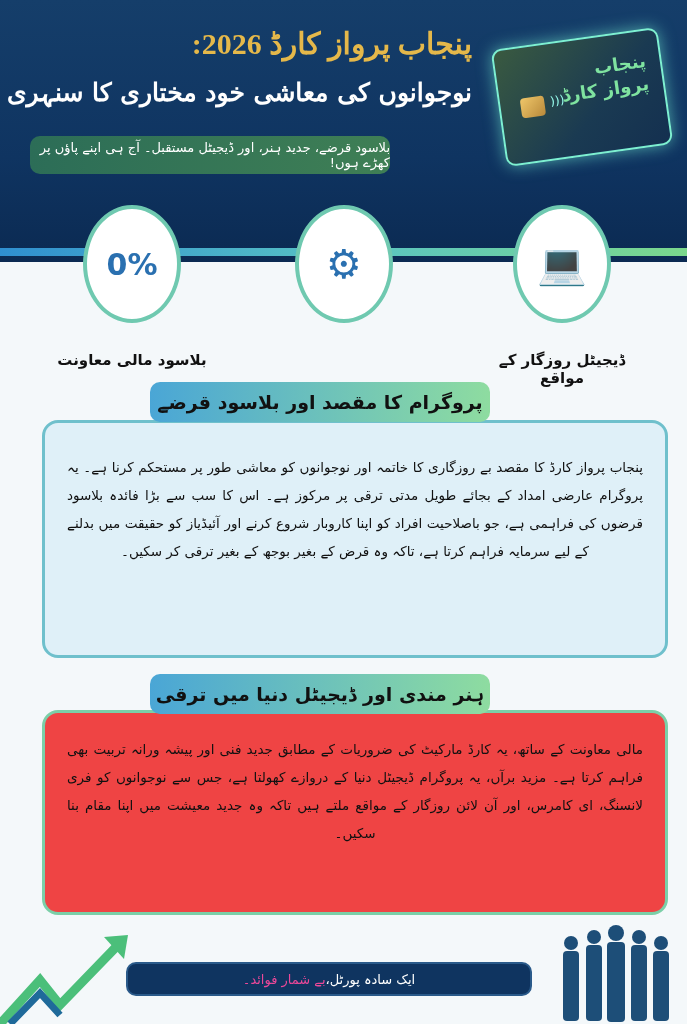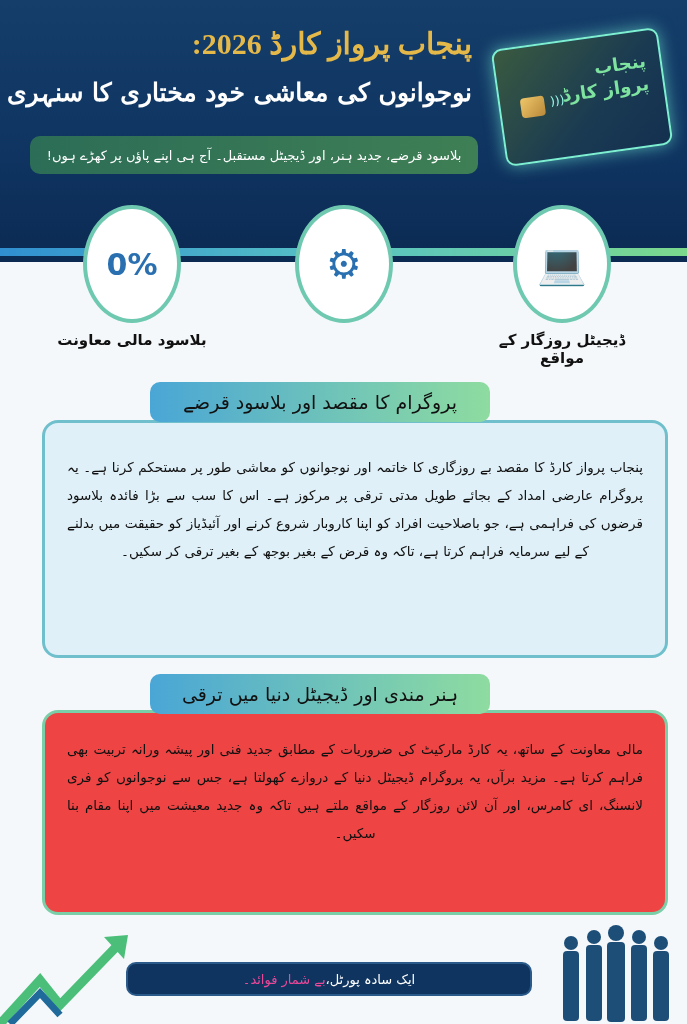--- a/index.html
+++ b/index.html
@@ -1,33 +1,33 @@
 <!DOCTYPE html>
 <html><head>
 <meta charset="utf-8">
 <style>
 *{box-sizing:border-box;margin:0;padding:0}
 body{width:687px;height:1024px;overflow:hidden;background:#f4f8fa;font-family:"DejaVu Sans",sans-serif;position:relative}
 .header{position:absolute;left:0;top:0;width:687px;height:262px;background:linear-gradient(180deg,#153e6a 0%,#0f3461 60%,#0b2a52 100%);}
 .header-band{position:absolute;left:0;top:248px;width:687px;height:8px;background:linear-gradient(90deg,#2f8fd0,#58c3c4 50%,#7bd88c);}
 .title1{position:absolute;right:215px;top:26px;font-size:30px;font-weight:bold;color:#e5b84a;direction:rtl;font-family:Liberation Serif, serif;white-space:nowrap}
 .title2{position:absolute;right:215px;top:78px;font-size:25px;font-weight:bold;color:#fff;direction:rtl;font-family:"DejaVu Serif",serif;white-space:nowrap}
-.subbar{position:absolute;left:30px;top:136px;width:448px;height:38px;border-radius:10px;background:linear-gradient(90deg,#2c6d57,#3f7f55);display:flex;align-items:center;justify-content:center;color:#fff;font-size:13px;direction:rtl}
+.subbar{position:absolute;left:30px;top:136px;width:360px;height:38px;border-radius:10px;background:linear-gradient(90deg,#2c6d57,#3f7f55);display:flex;align-items:center;justify-content:center;color:#fff;font-size:13px;direction:rtl}
 .card{position:absolute;left:498px;top:38px;width:168px;height:118px;border-radius:10px;transform:rotate(-8deg);background:linear-gradient(135deg,#3a5a40,#1a3a52 60%,#143050);border:2px solid #7ef0d0;box-shadow:0 0 16px rgba(120,240,210,.6)}
 .card-text{position:absolute;right:14px;top:18px;color:#7fe3a0;font-size:18px;font-weight:bold;text-align:right;direction:rtl;line-height:1.3}
 .chip{position:absolute;left:20px;top:50px;width:24px;height:20px;border-radius:4px;background:linear-gradient(135deg,#f0c76a,#b8893a)}
 .nfc{position:absolute;left:50px;top:50px;color:#9fe;font-size:12px}
 .circles{position:absolute;left:0;top:205px;width:687px;height:150px}
 .feat{position:absolute;top:0;width:160px;text-align:center}
 .circle{width:98px;height:118px;margin:0 auto;border-radius:50%;background:#fff;border:4px solid #6fc9b0;display:flex;align-items:center;justify-content:center;font-size:40px}
-.feat-label{margin-top:8px;font-size:15px;font-weight:bold;color:#111;direction:rtl}
+.feat-label{margin-top:28px;font-size:15px;font-weight:bold;color:#111;direction:rtl}
 .section{position:absolute;left:42px;width:626px;border-radius:16px;border:3px solid #6fc0cc}
 .sec1{top:420px;height:238px;background:#dff0f8}
 .sec2{top:710px;height:205px;background:#ef4444;border-color:#7bcfa8}
-.sec-head{position:absolute;left:150px;width:340px;height:40px;border-radius:10px;background:linear-gradient(90deg,#4aa6d6,#8edca0);display:flex;align-items:center;justify-content:center;font-size:19px;font-weight:normal;color:#111;direction:rtl}
+.sec-head{position:absolute;left:150px;width:340px;height:40px;border-radius:10px;background:linear-gradient(90deg,#4aa6d6,#8edca0);display:flex;align-items:center;justify-content:center;font-size:19px;font-weight:bold;color:#111;direction:rtl}
 .h1{top:382px}.h2{top:674px}
 .sec-body{position:absolute;left:22px;right:22px;font-size:13.5px;line-height:28px;color:#111;text-align:justify;text-align-last:center;direction:rtl}
 .sec1 .sec-body{top:30px}.sec2 .sec-body{top:22px}
 .footer-bar{position:absolute;left:126px;top:962px;width:406px;height:34px;border-radius:10px;background:#0f3460;border:2px solid #2a5a8a;display:flex;align-items:center;justify-content:center;color:#fff;font-size:13px;direction:rtl}
 .hl{color:#ec4899}
 .arrow{position:absolute;left:0;top:935px;width:130px;height:89px}
 .people{position:absolute;left:556px;top:925px;width:120px;height:99px}
 </style>
 </head>
 <body>

